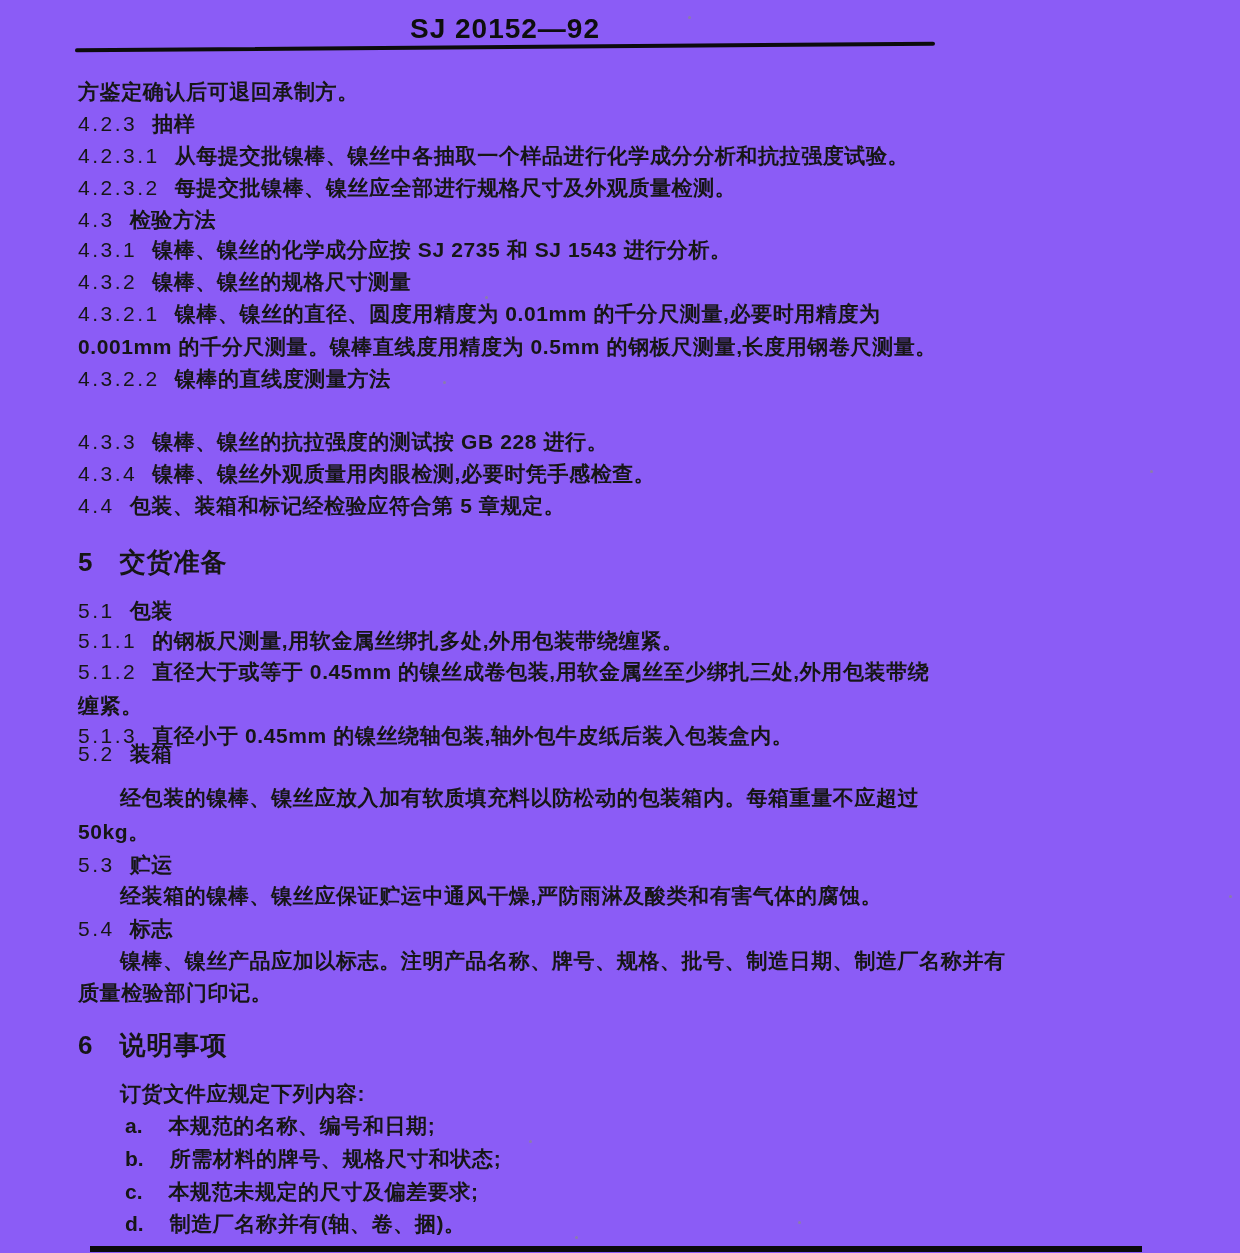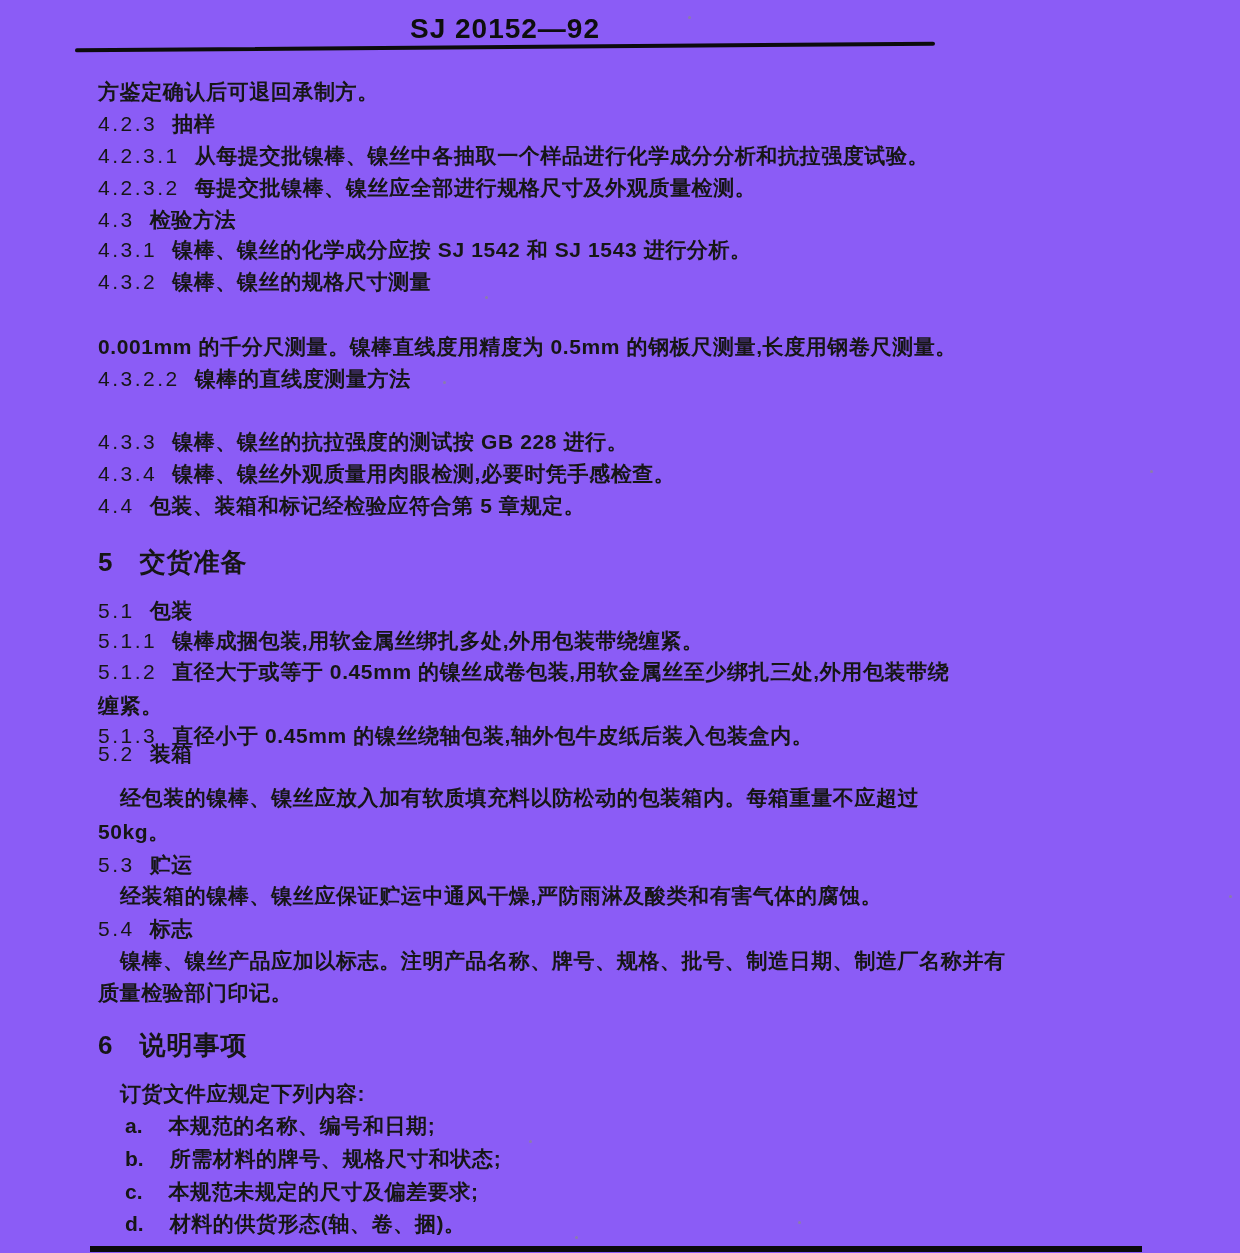--- a/index.html
+++ b/index.html
@@ -21,21 +21,21 @@
     position:absolute;top:45px;left:75px;width:860px;height:4px;
     background:#0c0c0c;border-radius:2px;
     transform:rotate(-0.45deg);
   }
   .line{
     position:absolute;
     white-space:nowrap;
     font-size:21px;font-weight:600;letter-spacing:0.6px;
     color:#161616;
   }
-  .left{left:78px;margin-left:20px;}
+  .left{left:78px;}
   .indent{left:120px;}
   .list{left:125px;}
   .num{
     display:inline-block;
     font-weight:400;letter-spacing:2.5px;margin-right:15px;
   }
   .cnum{
     display:inline-block;
     font-weight:700;letter-spacing:1px;margin-right:26px;
   }
@@ -62,41 +62,42 @@
   <div class="line left" style="top:78px"><span>方鉴定确认后可退回承制方。</span></div>
 
   <div class="line left heading" style="top:110px"><span class="num">4.2.3</span><span>抽样</span></div>
 
   <div class="line left" style="top:142px"><span class="num">4.2.3.1</span><span>从每提交批镍棒、镍丝中各抽取一个样品进行化学成分分析和抗拉强度试验。</span></div>
 
   <div class="line left" style="top:174px"><span class="num">4.2.3.2</span><span>每提交批镍棒、镍丝应全部进行规格尺寸及外观质量检测。</span></div>
 
   <div class="line left heading" style="top:206px"><span class="num">4.3</span><span>检验方法</span></div>
 
-  <div class="line left" style="top:236px"><span class="num">4.3.1</span><span>镍棒、镍丝的化学成分应按 SJ 1542 和 SJ 1543 进行分析。</span></div>
+  <div class="line left" style="top:236px"><span class="num">4.3.1</span><span>镍棒、镍丝的化学成分应按 SJ 2735 和 SJ 1543 进行分析。</span></div>
 
   <div class="line left" style="top:268px"><span class="num">4.3.2</span><span>镍棒、镍丝的规格尺寸测量</span></div>
 
+  <div class="line left" style="top:300px"><span class="num">4.3.2.1</span><span>镍棒、镍丝的直径、圆度用精度为 0.01mm 的千分尺测量,必要时用精度为</span></div>
 
   <div class="line left" style="top:333px"><span>0.001mm 的千分尺测量。镍棒直线度用精度为 0.5mm 的钢板尺测量,长度用钢卷尺测量。</span></div>
 
   <div class="line left" style="top:365px"><span class="num">4.3.2.2</span><span>镍棒的直线度测量方法</span></div>
 
 
   <div class="line left" style="top:428px"><span class="num">4.3.3</span><span>镍棒、镍丝的抗拉强度的测试按 GB 228 进行。</span></div>
 
   <div class="line left" style="top:460px"><span class="num">4.3.4</span><span>镍棒、镍丝外观质量用肉眼检测,必要时凭手感检查。</span></div>
 
   <div class="line left" style="top:492px"><span class="num">4.4</span><span>包装、装箱和标记经检验应符合第 5 章规定。</span></div>
 
   <div class="line left chapter" style="top:545px"><span class="cnum">5</span><span>交货准备</span></div>
 
   <div class="line left heading" style="top:597px"><span class="num">5.1</span><span>包装</span></div>
 
-  <div class="line left" style="top:627px"><span class="num">5.1.1</span><span>镍棒成捆包装,用软金属丝绑扎多处,外用包装带绕缠紧。</span></div>
+  <div class="line left" style="top:627px"><span class="num">5.1.1</span><span>的钢板尺测量,用软金属丝绑扎多处,外用包装带绕缠紧。</span></div>
 
   <div class="line left" style="top:658px"><span class="num">5.1.2</span><span>直径大于或等于 0.45mm 的镍丝成卷包装,用软金属丝至少绑扎三处,外用包装带绕</span></div>
 
   <div class="line left" style="top:692px"><span>缠紧。</span></div>
 
   <div class="line left" style="top:722px"><span class="num">5.1.3</span><span>直径小于 0.45mm 的镍丝绕轴包装,轴外包牛皮纸后装入包装盒内。</span></div>
 
   <div class="line left heading" style="top:740px"><span class="num">5.2</span><span>装箱</span></div>
 
   <div class="line indent" style="top:784px"><span>经包装的镍棒、镍丝应放入加有软质填充料以防松动的包装箱内。每箱重量不应超过</span></div>
@@ -116,21 +117,21 @@
   <div class="line left chapter" style="top:1028px"><span class="cnum">6</span><span>说明事项</span></div>
 
   <div class="line indent" style="top:1080px"><span>订货文件应规定下列内容:</span></div>
 
   <div class="line list" style="top:1112px"><span class="lnum">a.</span><span>本规范的名称、编号和日期;</span></div>
 
   <div class="line list" style="top:1145px"><span class="lnum">b.</span><span>所需材料的牌号、规格尺寸和状态;</span></div>
 
   <div class="line list" style="top:1178px"><span class="lnum">c.</span><span>本规范未规定的尺寸及偏差要求;</span></div>
 
-  <div class="line list" style="top:1210px"><span class="lnum">d.</span><span>材料的供货形态(轴、卷、捆)。</span></div>
+  <div class="line list" style="top:1210px"><span class="lnum">d.</span><span>制造厂名称并有(轴、卷、捆)。</span></div>
 
   <div class="botbar"></div>
 
   <div class="speck" style="top:16px;left:688px"></div>
   <div class="speck" style="top:296px;left:485px"></div>
   <div class="speck" style="top:381px;left:443px"></div>
   <div class="speck" style="top:470px;left:1150px"></div>
   <div class="speck" style="top:895px;left:1229px"></div>
   <div class="speck" style="top:1140px;left:529px"></div>
   <div class="speck" style="top:1236px;left:575px"></div>

